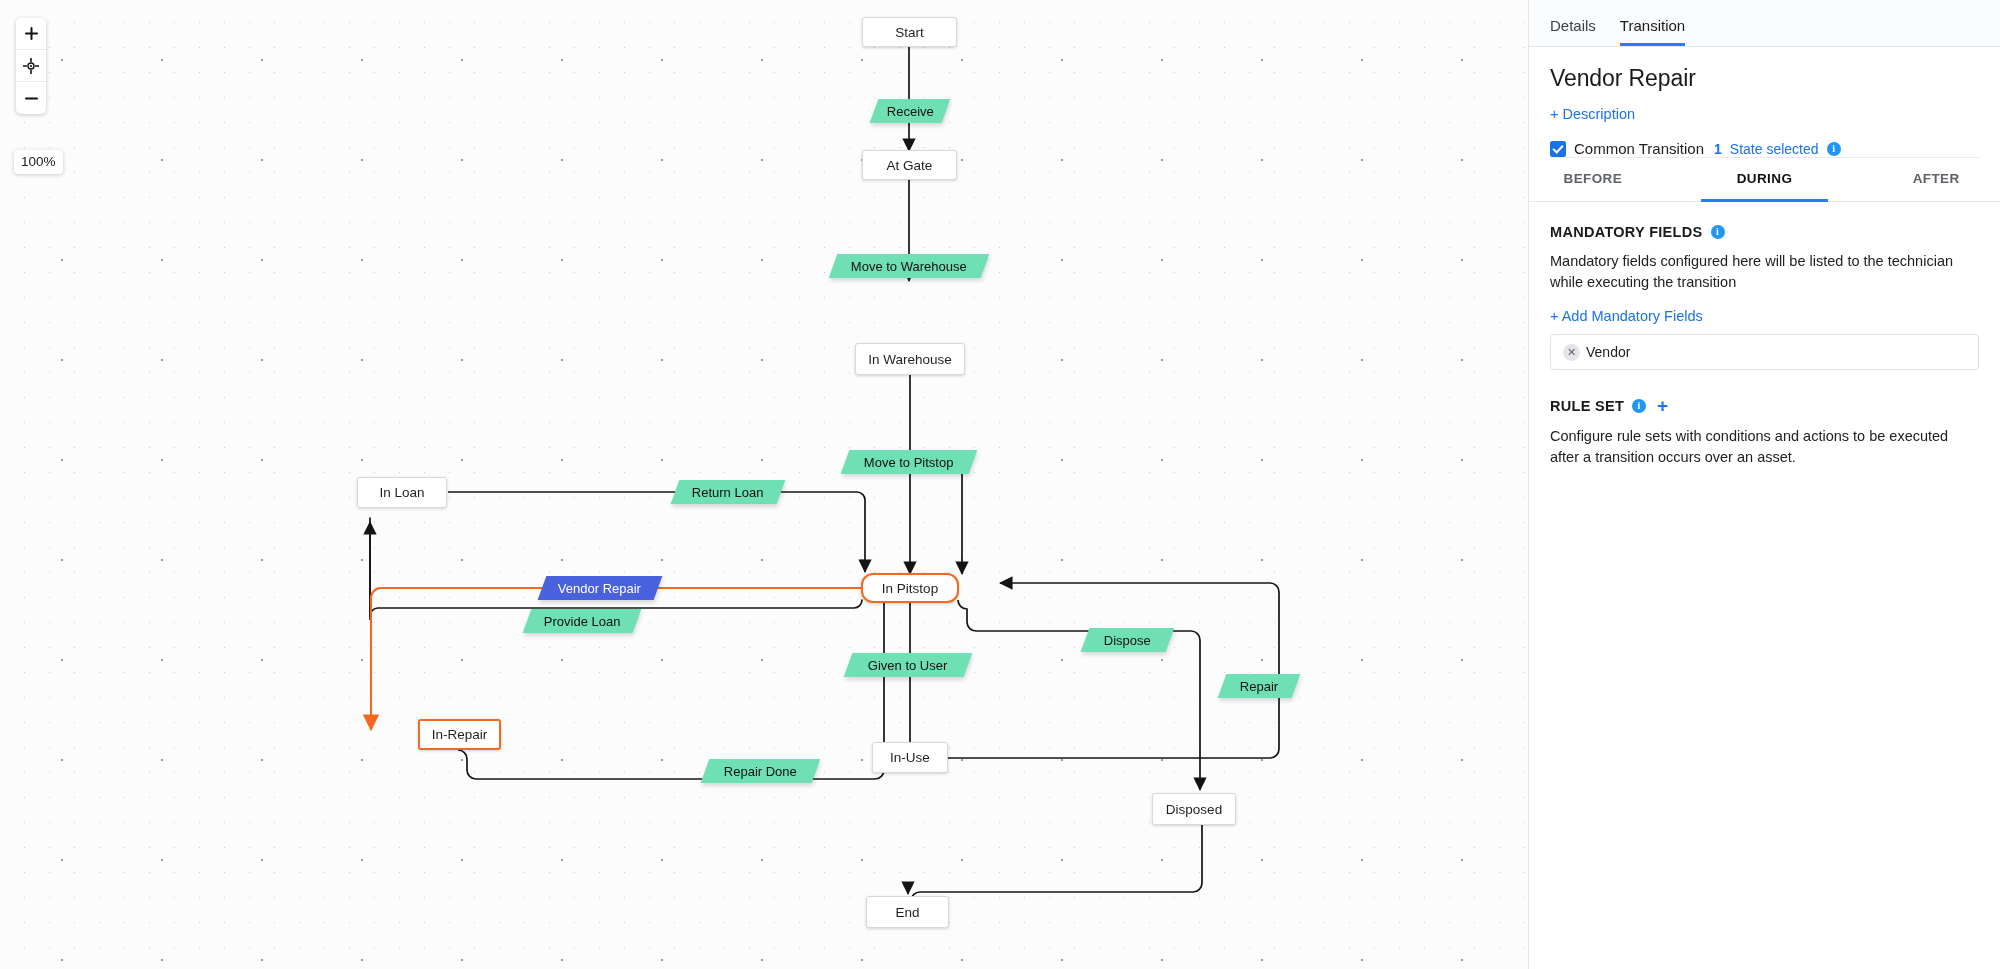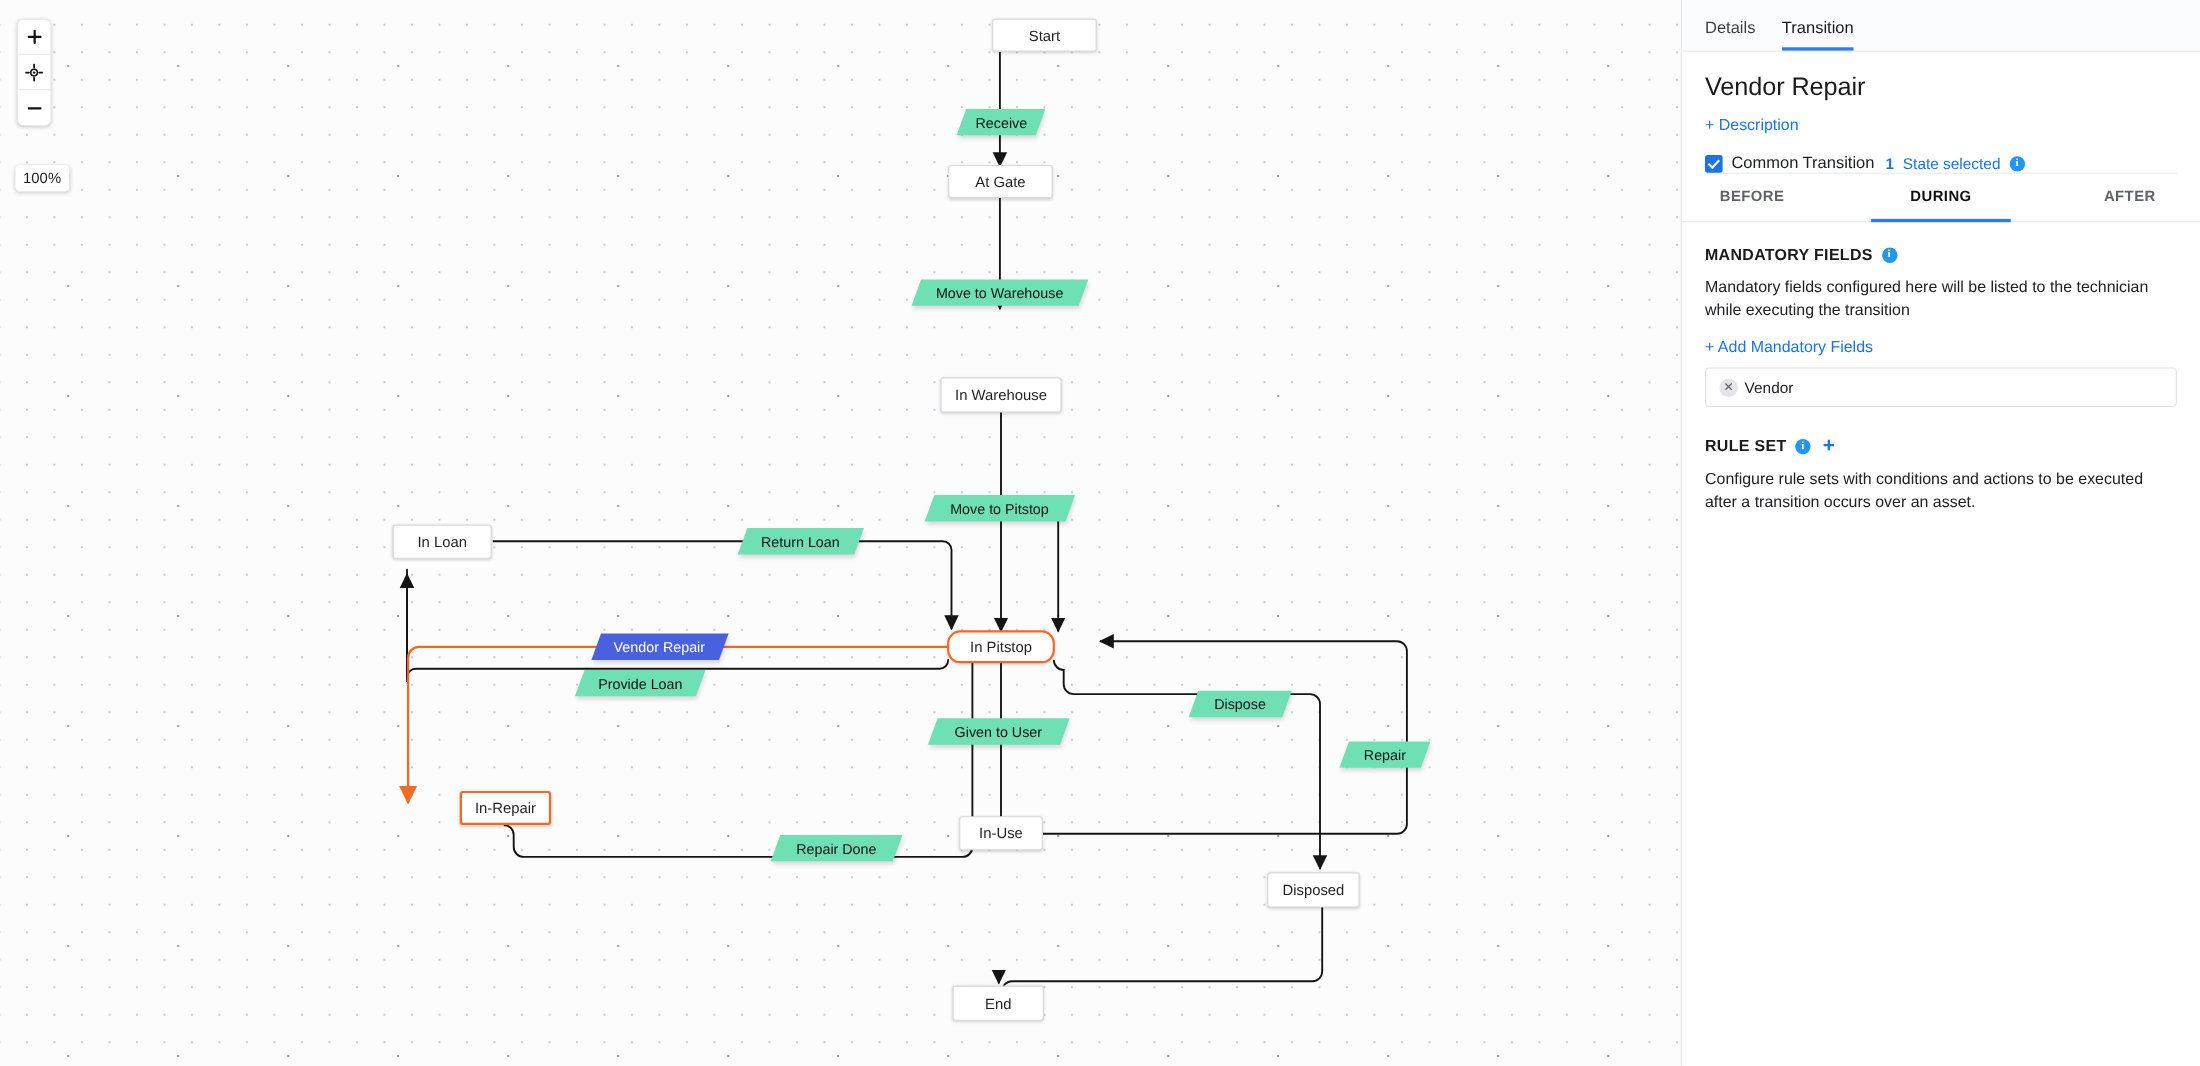--- a/index.html
+++ b/index.html
@@ -244,21 +244,21 @@
         </svg>
       </div>
       <div class="zoom-btn">
         <svg width="13" height="13" viewBox="0 0 13 13">
           <path d="M1,6.5 H12" stroke="#111" stroke-width="2" stroke-linecap="round"></path>
         </svg>
       </div>
     </div>
     <div id="zoom-level">100%</div>
 
-    <div class="node" style="left:862px; top:17px; width:95px; height:30px;margin-left:40px;">
+    <div class="node" style="left:862px; top:17px; width:95px; height:30px;">
       <span>Start</span>
     </div>
 
     <div class="node" style="left:862px; top:150px; width:95px; height:30px;">
       <span>At Gate</span>
     </div>
 
     <div class="node" style="left:855px; top:343px; width:110px; height:32px;">
       <span>In Warehouse</span>
     </div>

